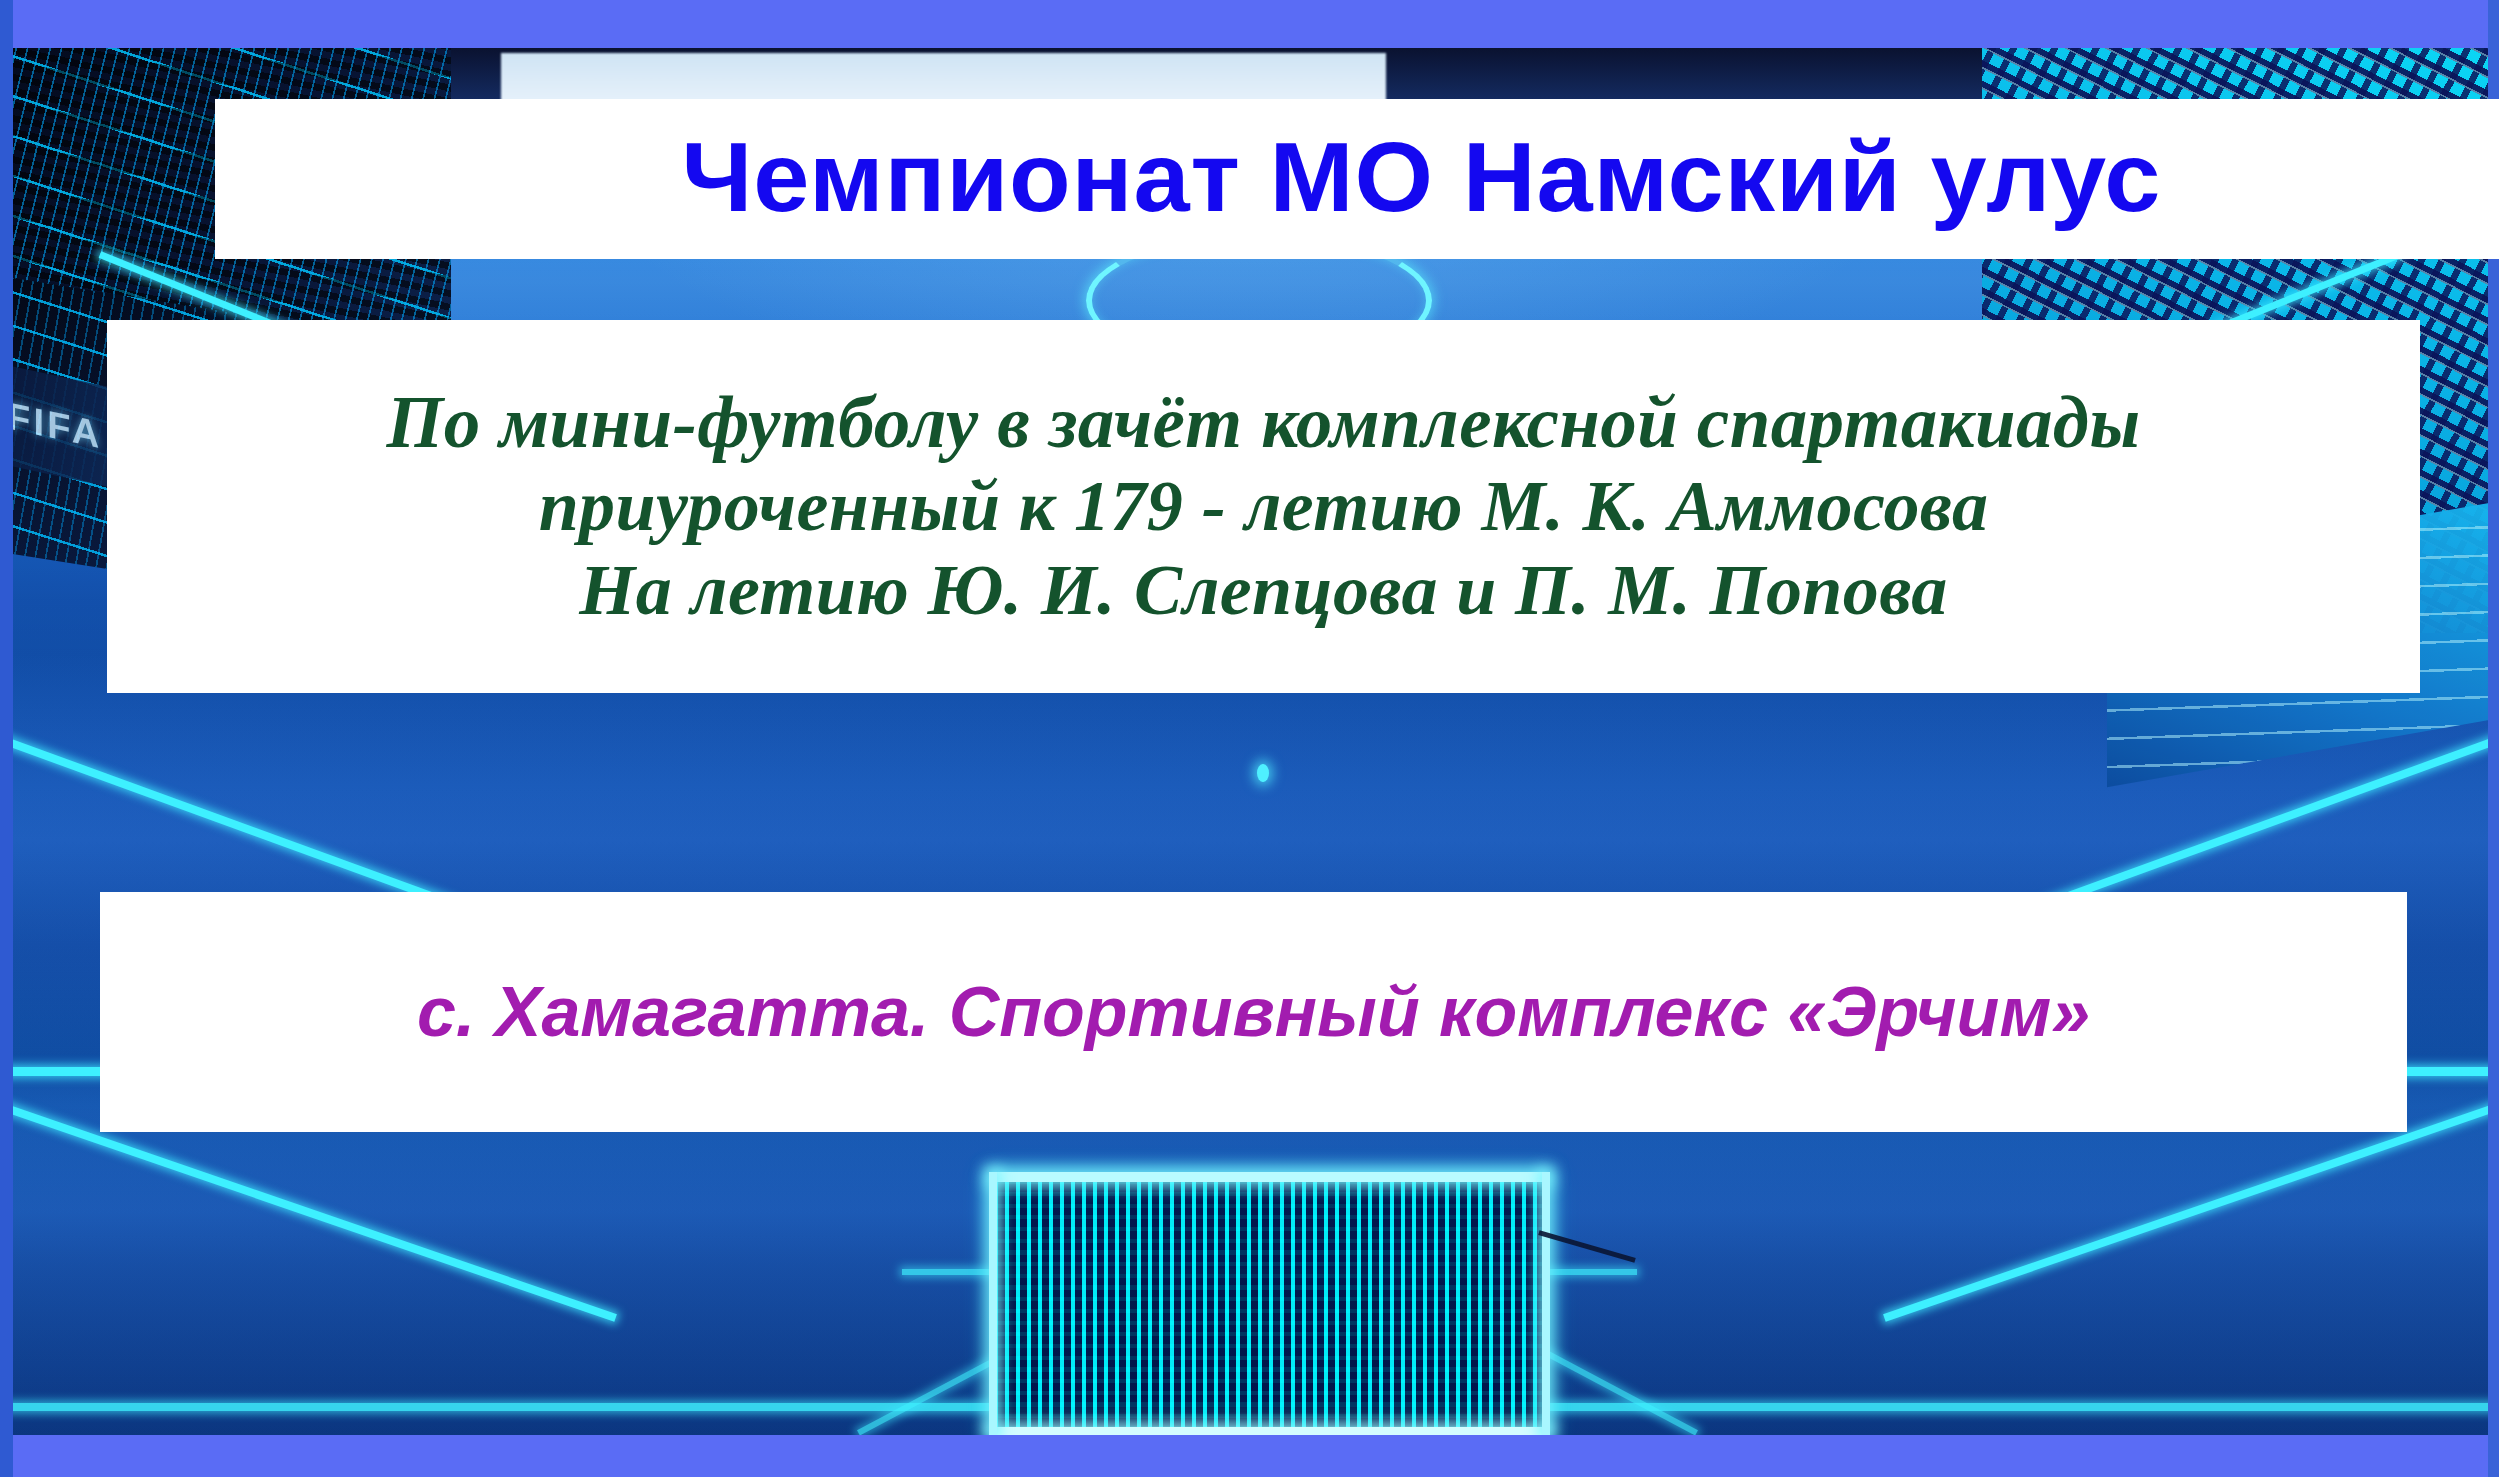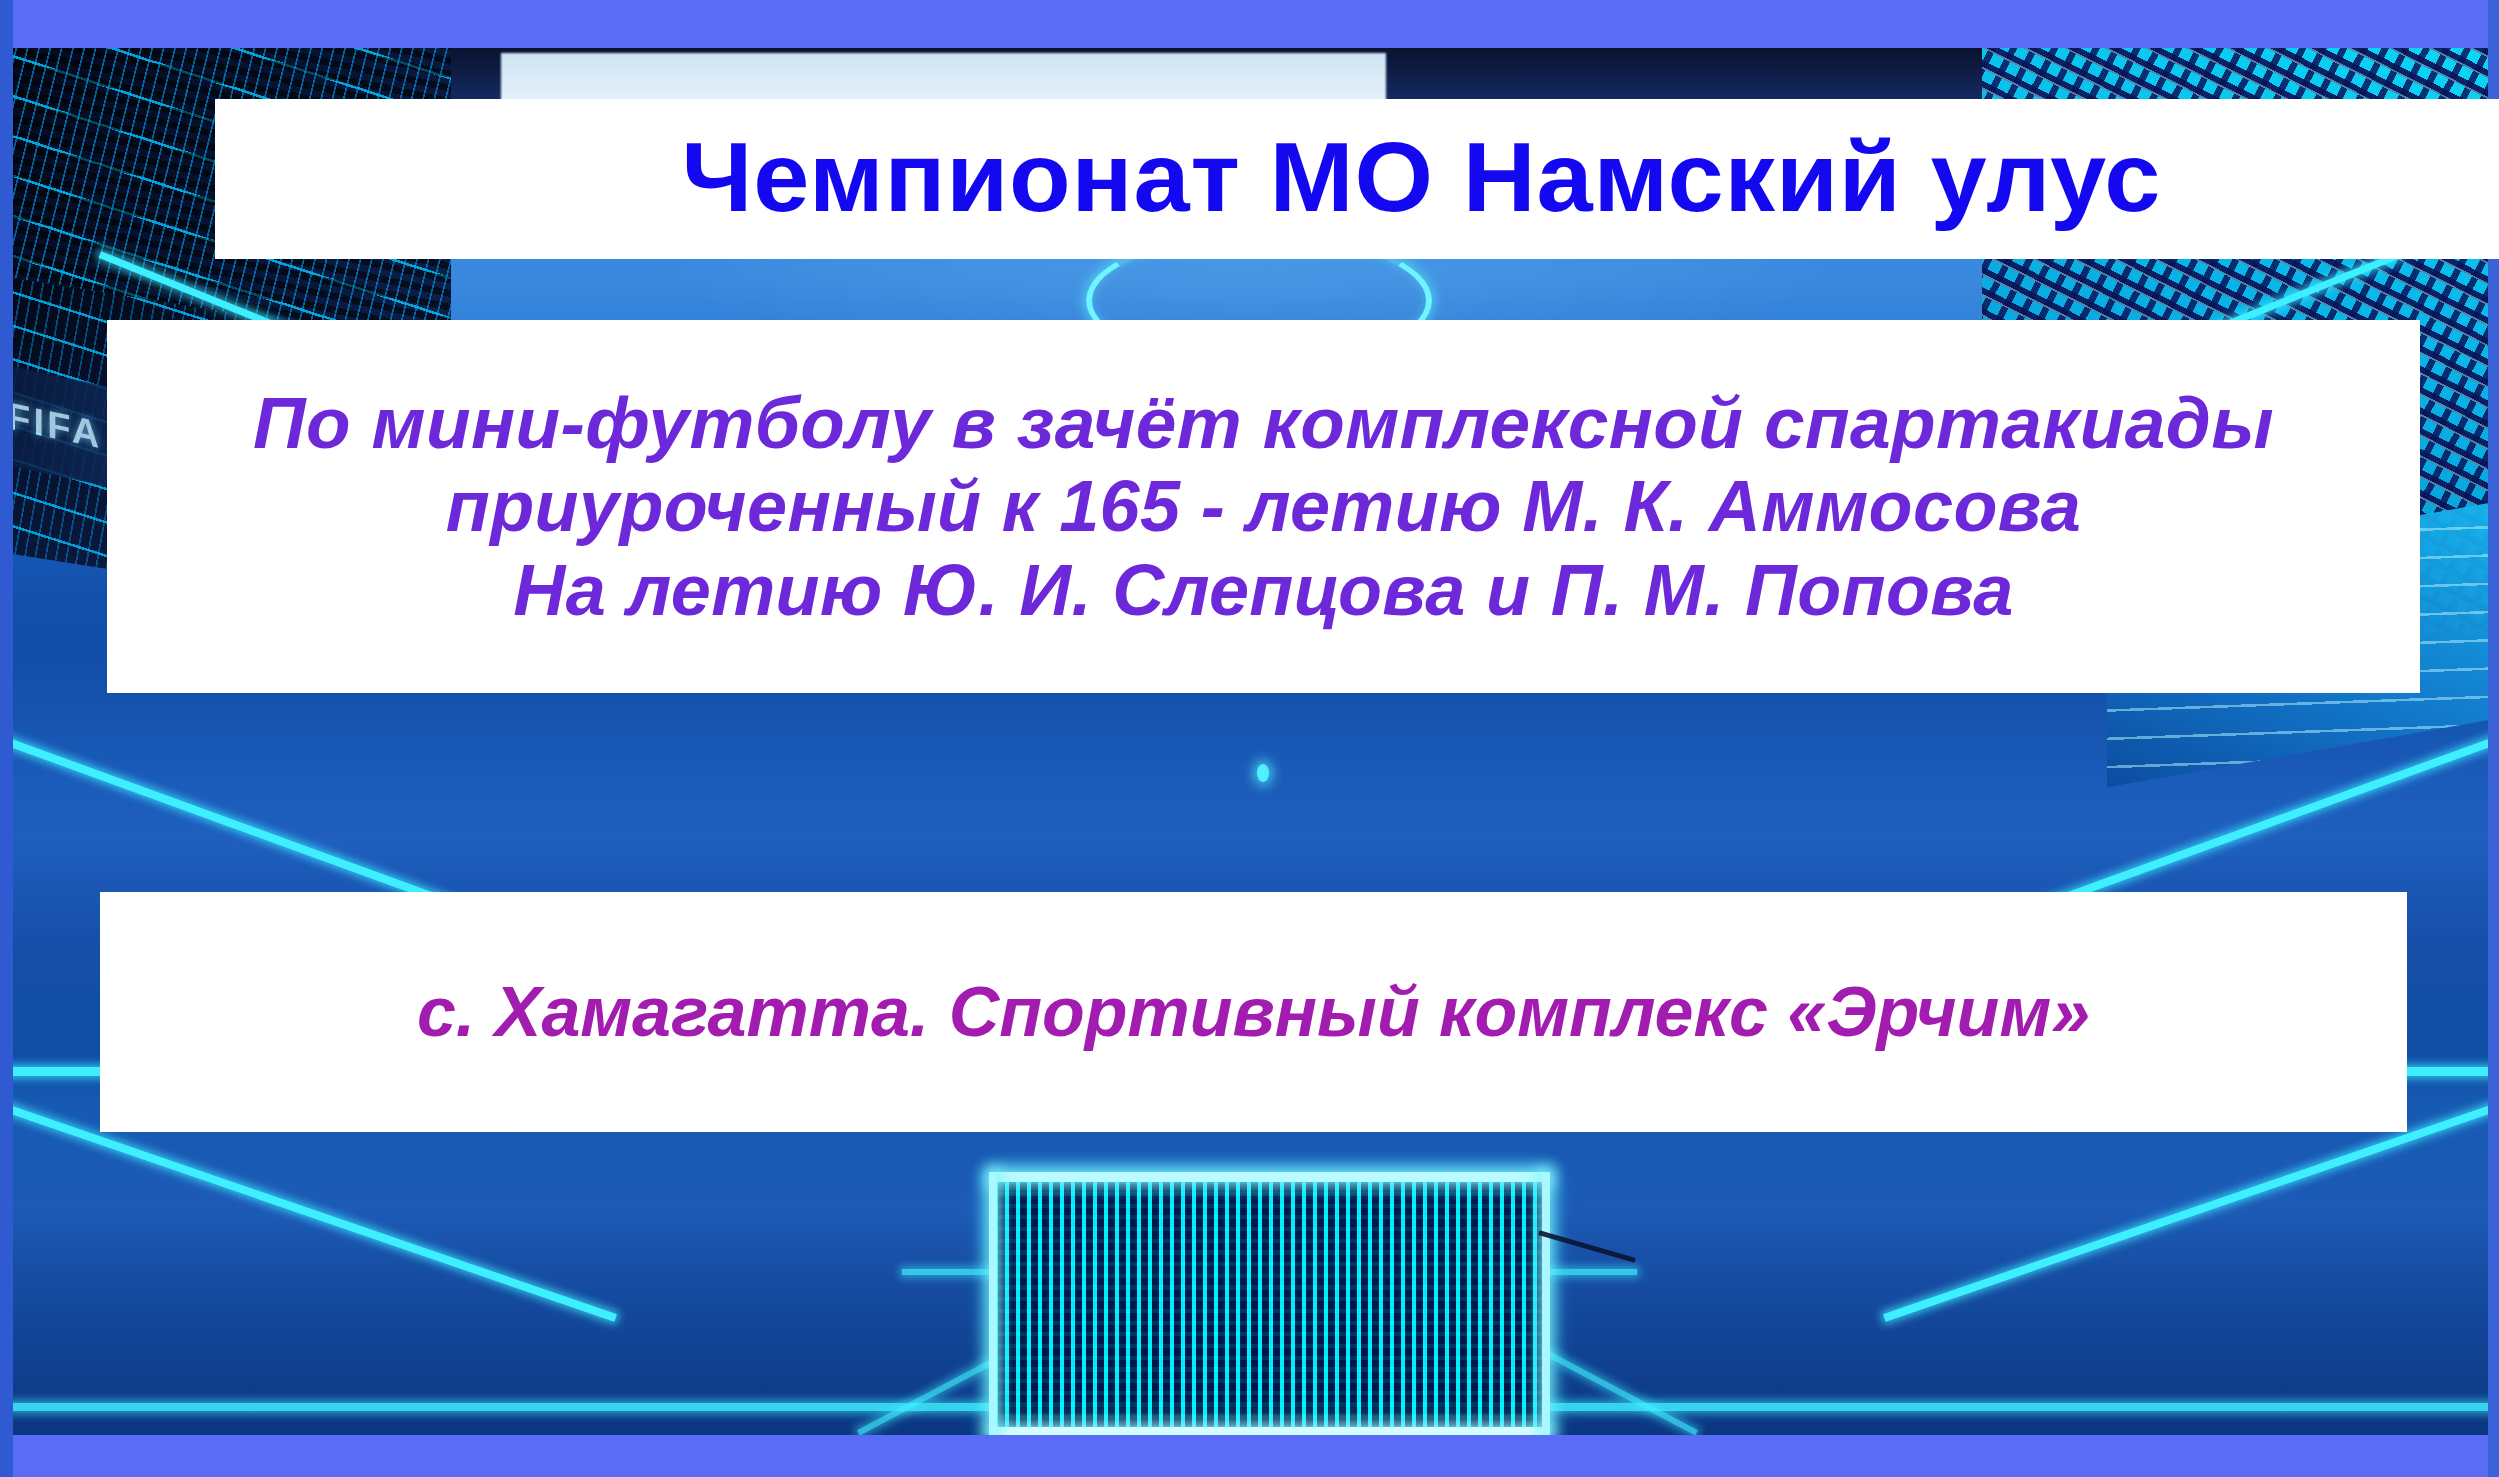--- a/index.html
+++ b/index.html
@@ -260,22 +260,22 @@
     font-weight:bold;
     font-size:99px;
     line-height:1;
     letter-spacing:0.8px;
     transform: scaleX(1.02);
     white-space:nowrap;
     margin-top:-5px;
   }
 
   .body-line {
-    color:#6d28d9;
-    font-family:Liberation Sans, sans-serif;
+    color:#14532d;
+    font-family:Liberation Serif, serif;
     font-weight:bold;
     font-style:italic;
     font-size:72px;
     line-height:1.16;
     white-space:nowrap;
     letter-spacing:0.4px;
   }
   .body-line.l1 { font-size:73px; }
   .body-line.l2 { font-size:72px; }
   .body-line.l3 { font-size:72px; }
@@ -347,21 +347,21 @@
     <div class="bar-left"></div>
     <div class="bar-right"></div>
   </div>
 
   <div class="panel" id="panel-title">
     <div class="title-text">Чемпионат  МО  Намский  улус</div>
   </div>
 
   <div class="panel" id="panel-body">
     <div class="body-line l1">По  мини-футболу  в  зачёт  комплексной  спартакиады</div>
-    <div class="body-line l2">приуроченный  к  165 - летию  М. К. Аммосова</div>
+    <div class="body-line l2">приуроченный  к  179 - летию  М. К. Аммосова</div>
     <div class="body-line l3">На  летию  Ю. И. Слепцова  и  П. М. Попова</div>
   </div>
 
   <div class="panel" id="panel-venue">
     <div class="venue-line">с. Хамагатта. Спортивный  комплекс  «Эрчим»</div>
   </div>
 
 </div>
 
 

